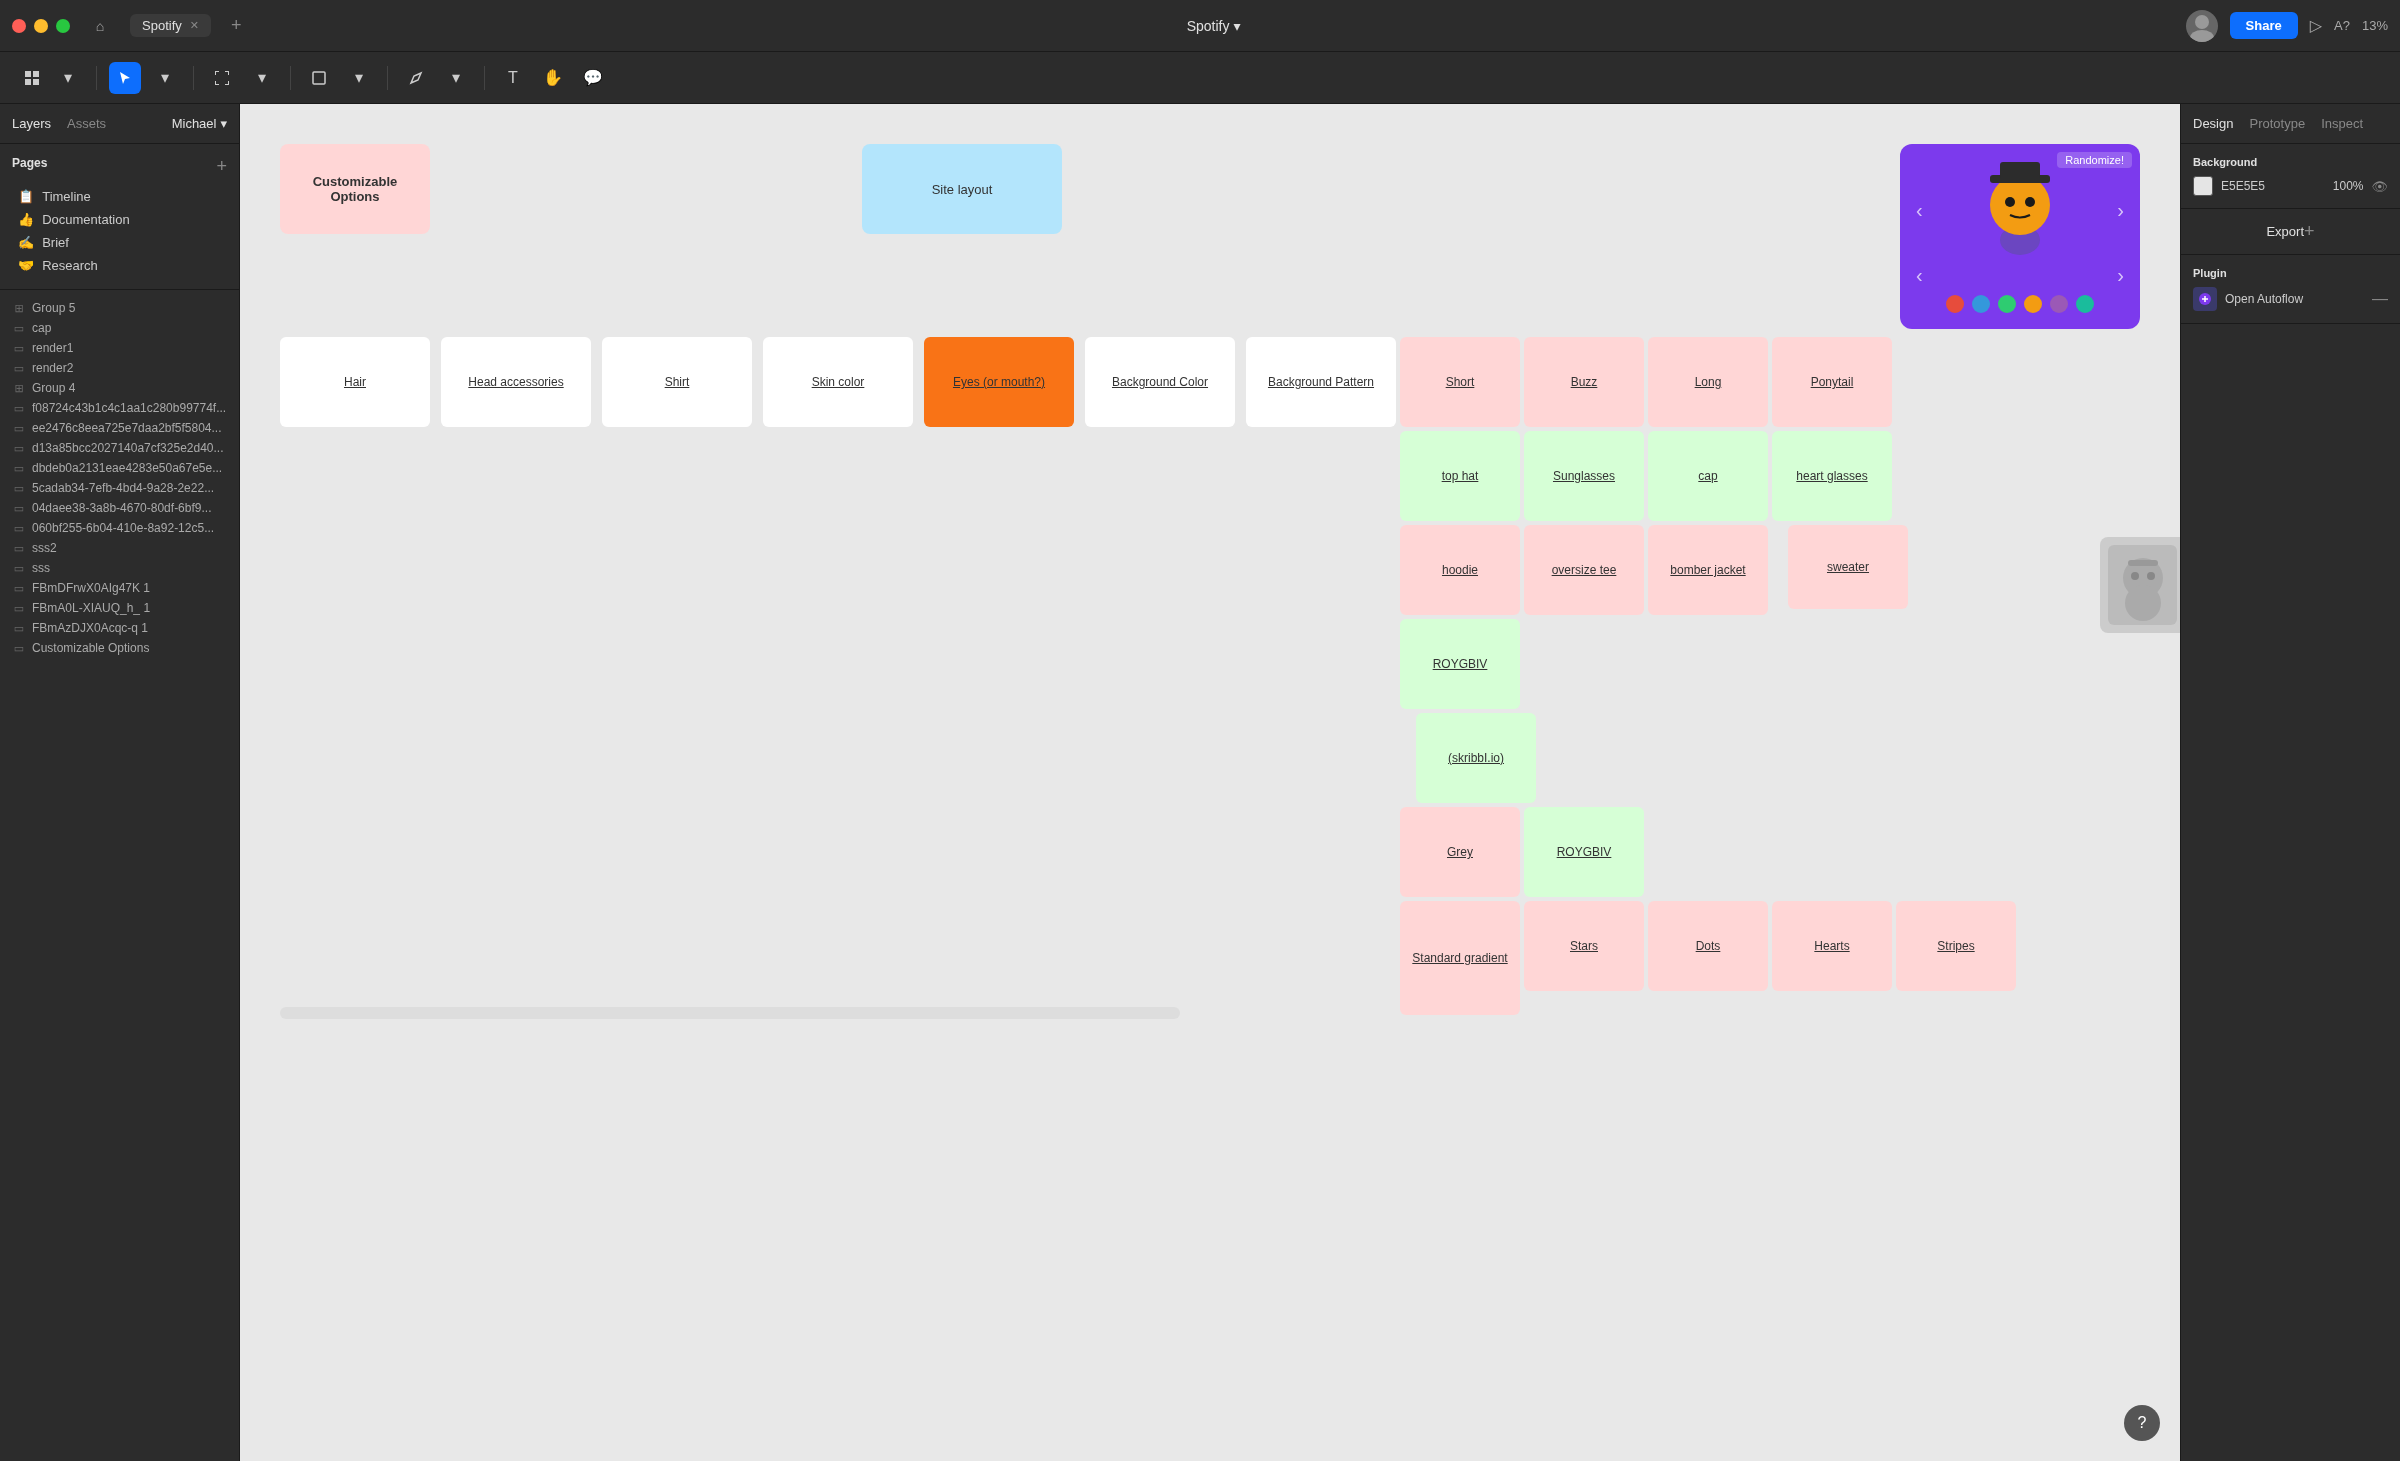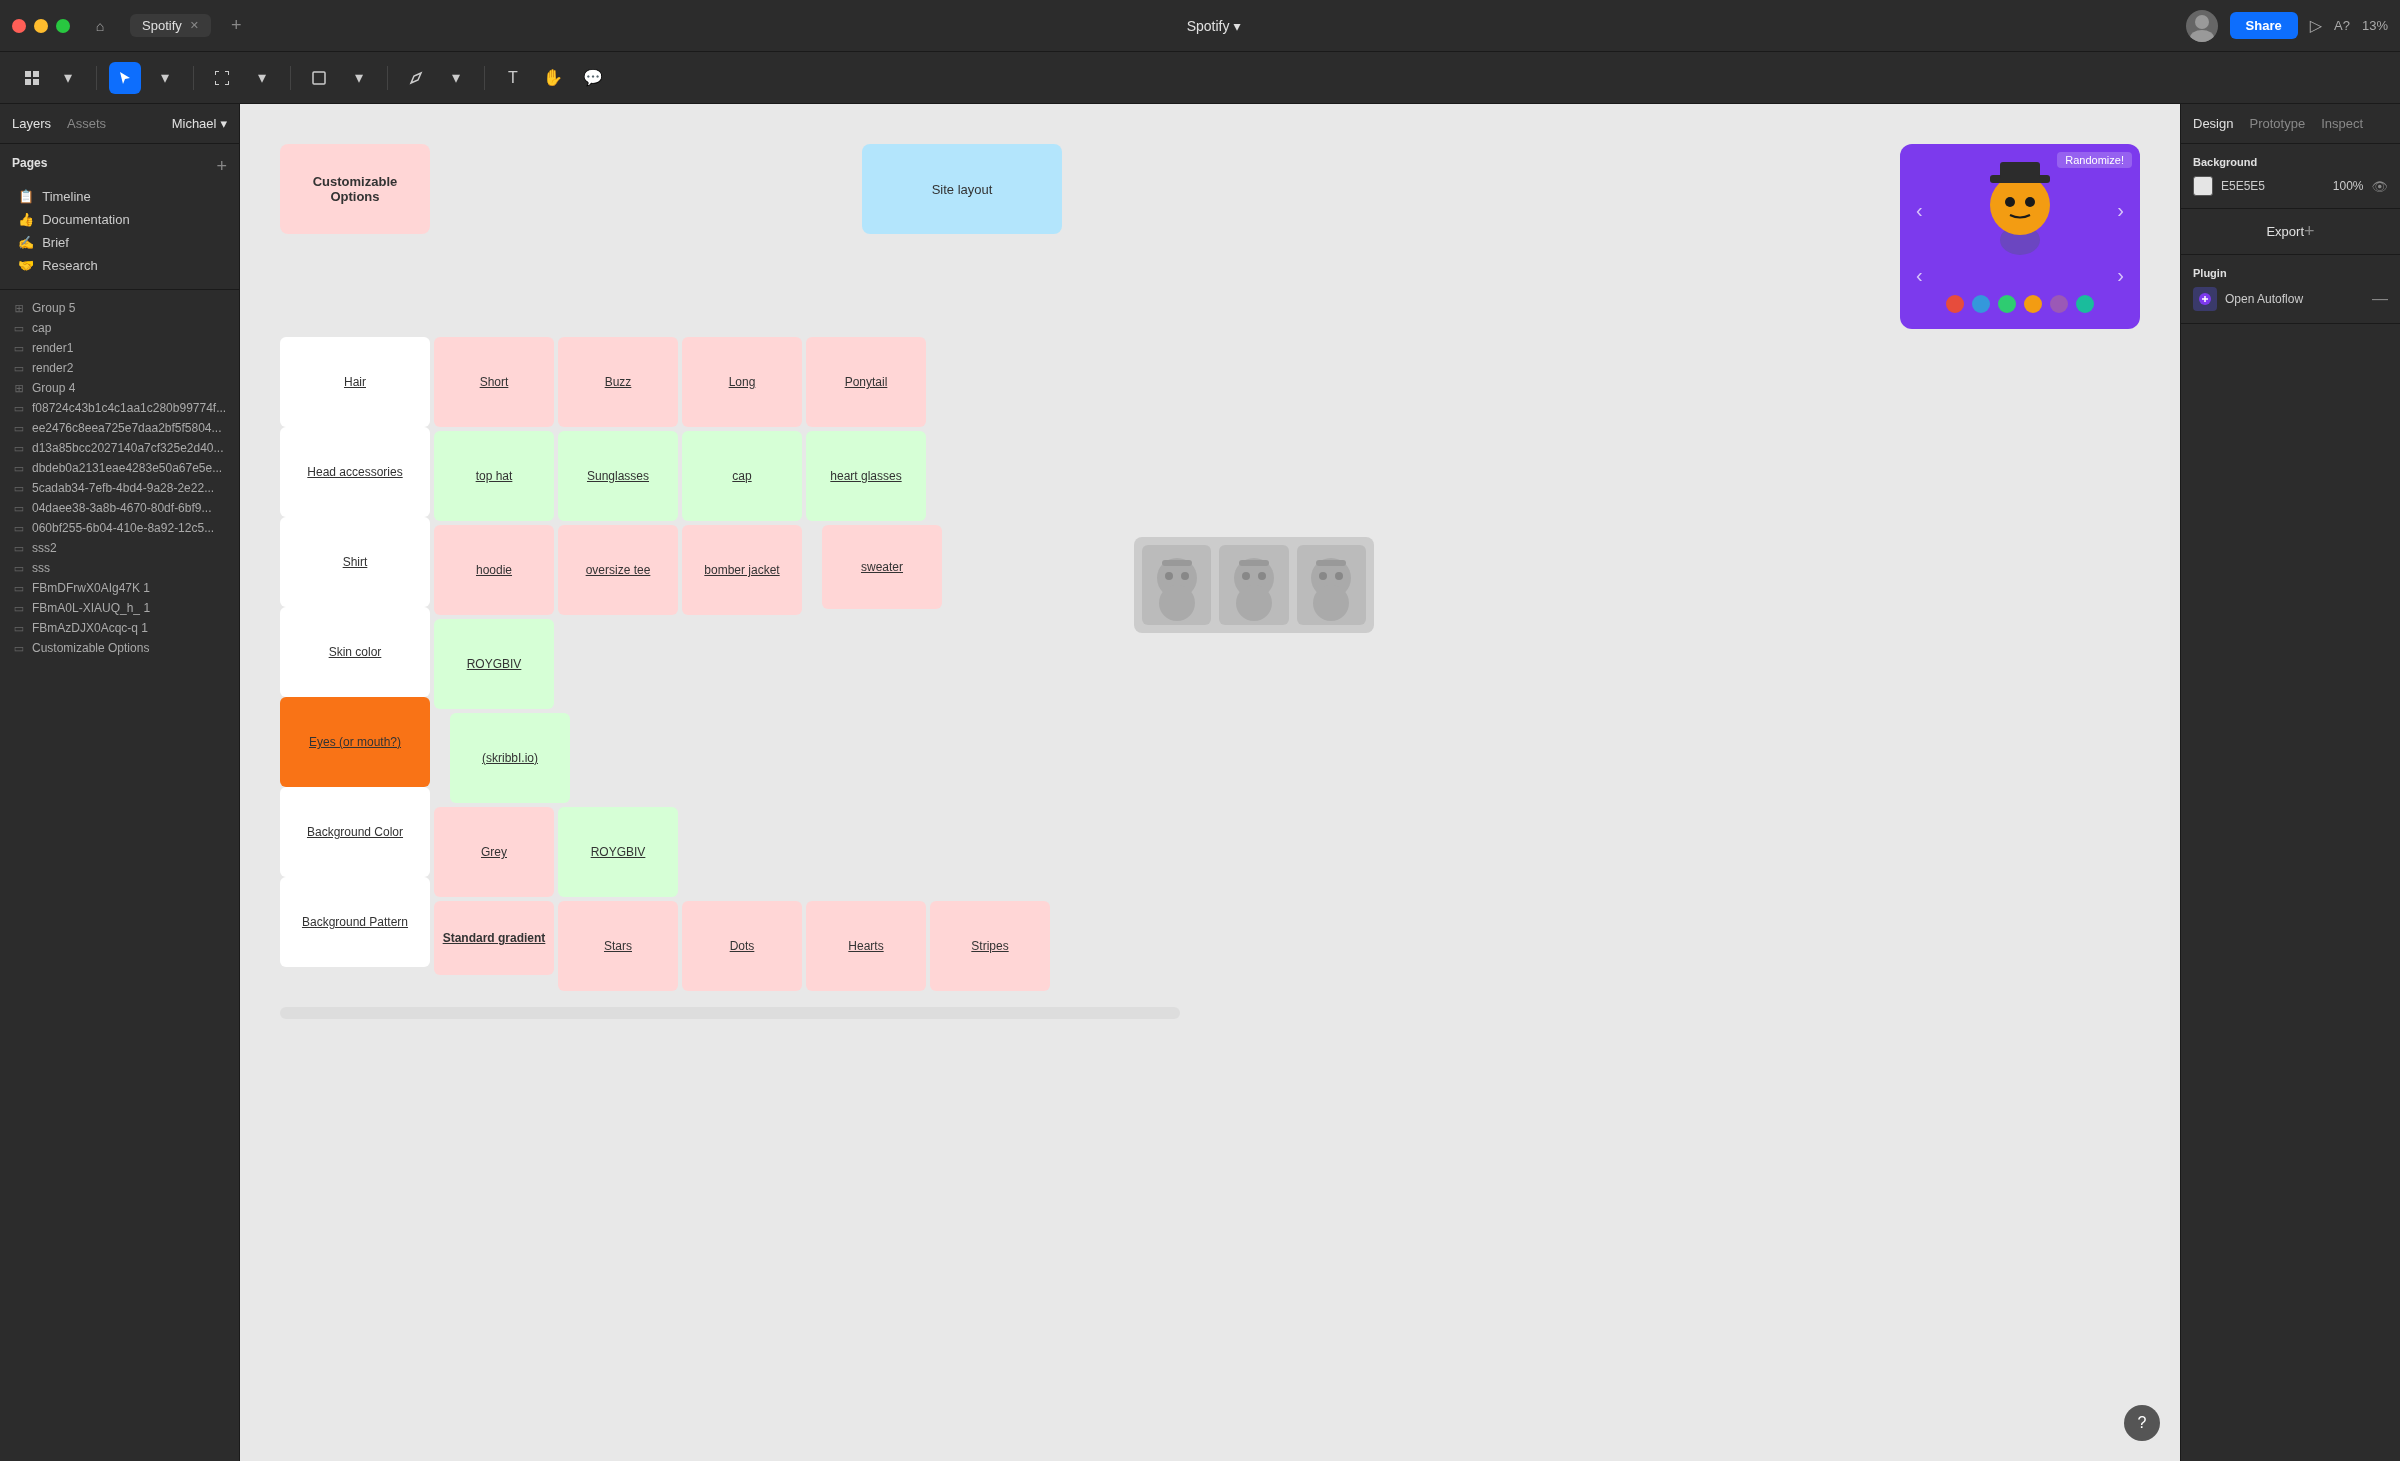--- a/index.html
+++ b/index.html
@@ -346,21 +346,21 @@
             <div class="color-dot" style="background:#2ecc71;"></div>
             <div class="color-dot" style="background:#f39c12;"></div>
             <div class="color-dot" style="background:#9b59b6;"></div>
             <div class="color-dot" style="background:#1abc9c;"></div>
           </div>
         </div>
       </div>
 
       <div style="display:flex; gap:4px; margin-top:8px;">
 
-        <div style="display:flex; flex-direction:column; gap:0;">
+        <div style="display:flex; gap:11px;">
 
           <div class="label-cell" style="height:90px; background:#fff;">
               <span>Hair</span>
             </div>
 
           <div class="label-cell" style="height:90px; background:#fff;">
               <span>Head accessories</span>
             </div>
 
           <div class="label-cell" style="height:90px; background:#fff;">
@@ -446,21 +446,21 @@
           <div style="display:flex; gap:4px; height:90px;">
             <div class="option-cell pink-cell" style="width:120px; height:90px;">
                 <span>Grey</span>
               </div>
             <div class="option-cell green-cell" style="width:120px; height:90px;">
                 <span>ROYGBIV</span>
               </div>
           </div>
 
           <div style="display:flex; gap:4px; height:90px;">
-            <div class="option-cell pink-cell" style="width:120px; height:74px;font-weight:bold;">
+            <div class="option-cell pink-cell" style="width:120px; height:114px;">
                 <span>Standard gradient</span>
               </div>
             <div class="option-cell pink-cell" style="width:120px; height:90px;">
                 <span>Stars</span>
               </div>
             <div class="option-cell pink-cell" style="width:120px; height:90px;">
                 <span>Dots</span>
               </div>
             <div class="option-cell pink-cell" style="width:120px; height:90px;">
                 <span>Hearts</span>

